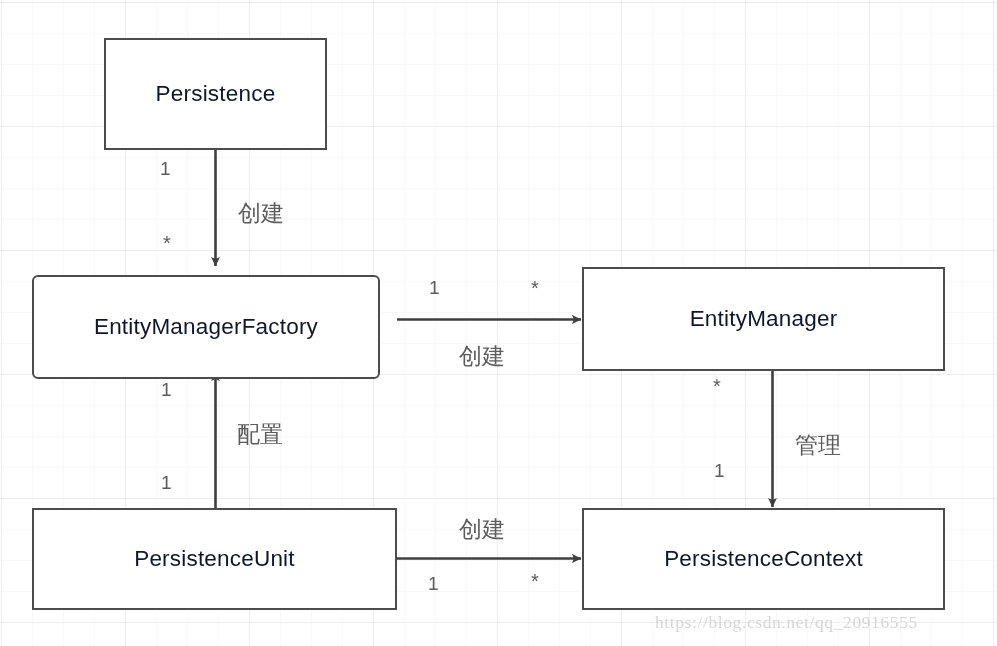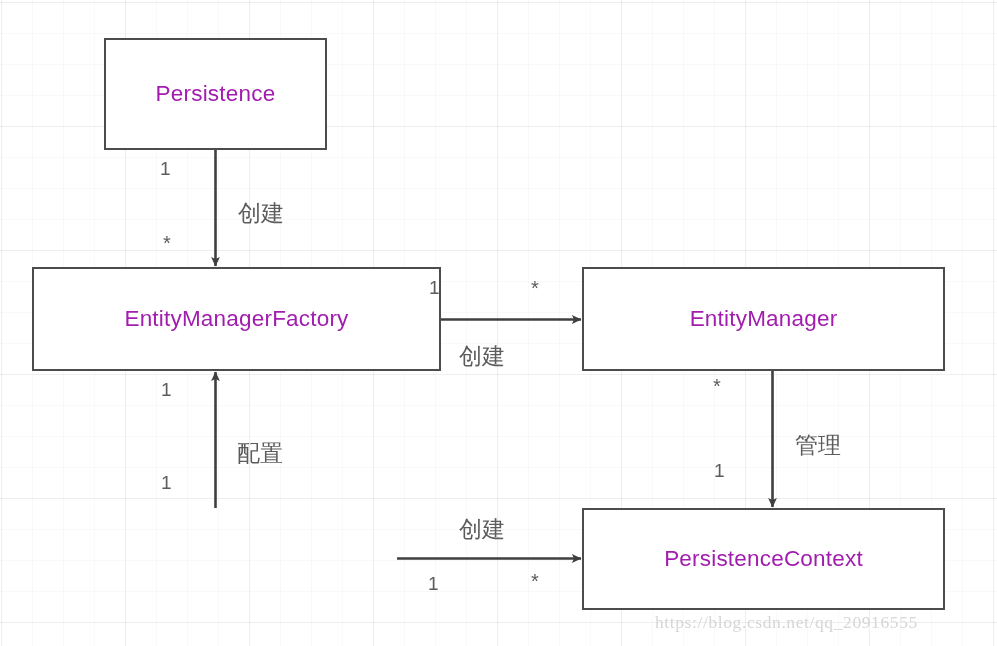--- a/index.html
+++ b/index.html
@@ -38,21 +38,21 @@
     box-sizing: border-box;
     background: #ffffff;
     border: 2.5px solid #4c4c4c;
     display: flex;
     align-items: center;
     justify-content: center;
     z-index: 5;
   }
   .uml-box .box-label {
     font-size: 22.5px;
-    color: #a21caf;
+    color: #0f172a;
     letter-spacing: 0.2px;
     font-weight: 400;
     white-space: nowrap;
   }
 
   .edge-svg {
     position: absolute;
     left: 0;
     top: 0;
     width: 997px;
@@ -121,43 +121,46 @@
 
     <g>
       <line x1="397" y1="558.5" x2="581" y2="558.5" stroke="#3f3f3f" stroke-width="2.6" marker-end="url(#arrowhead)"></line>
     </g>
   </svg>
 
   <div class="uml-box" style="left:104px; top:38px; width:223px; height:112px;">
     <span class="box-label">Persistence</span>
   </div>
 
-  <div class="uml-box" style="left:32px; top:267px; width:409px; height:104px;">
+  <div class="uml-box" style="left:32px; top:275px; width:348px; height:104px;border-radius:6px;">
     <span class="box-label">EntityManagerFactory</span>
   </div>
 
   <div class="uml-box" style="left:582px; top:267px; width:363px; height:104px;justify-content:center;">
     <span class="box-label">EntityManager</span>
   </div>
 
+  <div class="uml-box" style="left:32px; top:508px; width:365px; height:102px;">
+    <span class="box-label">PersistenceUnit</span>
+  </div>
 
   <div class="uml-box" style="left:582px; top:508px; width:363px; height:102px;">
     <span class="box-label">PersistenceContext</span>
   </div>
 
   <span class="mult-label" style="left:160px; top:158px;">1</span>
   <span class="edge-label" style="left:238px; top:198px;">创建</span>
   <span class="mult-label star" style="left:163px; top:238px;">*</span>
 
   <span class="mult-label" style="left:429px; top:277px;">1</span>
   <span class="mult-label star" style="left:531px; top:283px;">*</span>
   <span class="edge-label" style="left:459px; top:341px;">创建</span>
 
   <span class="mult-label" style="left:161px; top:379px;">1</span>
-  <span class="edge-label" style="left:237px; top:438px;">配置</span>
+  <span class="edge-label" style="left:237px; top:419px;">配置</span>
   <span class="mult-label" style="left:161px; top:472px;">1</span>
 
   <span class="mult-label star" style="left:713px; top:381px;">*</span>
   <span class="edge-label" style="left:795px; top:430px;font-family:Liberation Serif, serif;">管理</span>
   <span class="mult-label" style="left:714px; top:460px;">1</span>
 
   <span class="edge-label" style="left:459px; top:514px;">创建</span>
   <span class="mult-label" style="left:428px; top:573px;">1</span>
   <span class="mult-label star" style="left:531px; top:576px;">*</span>
 

